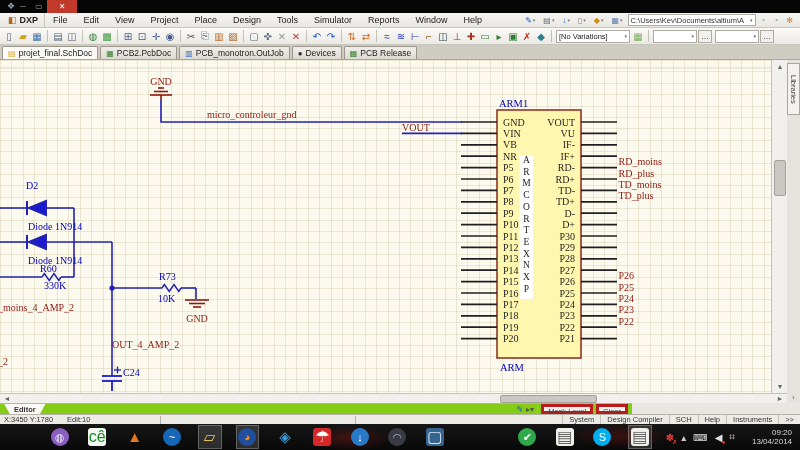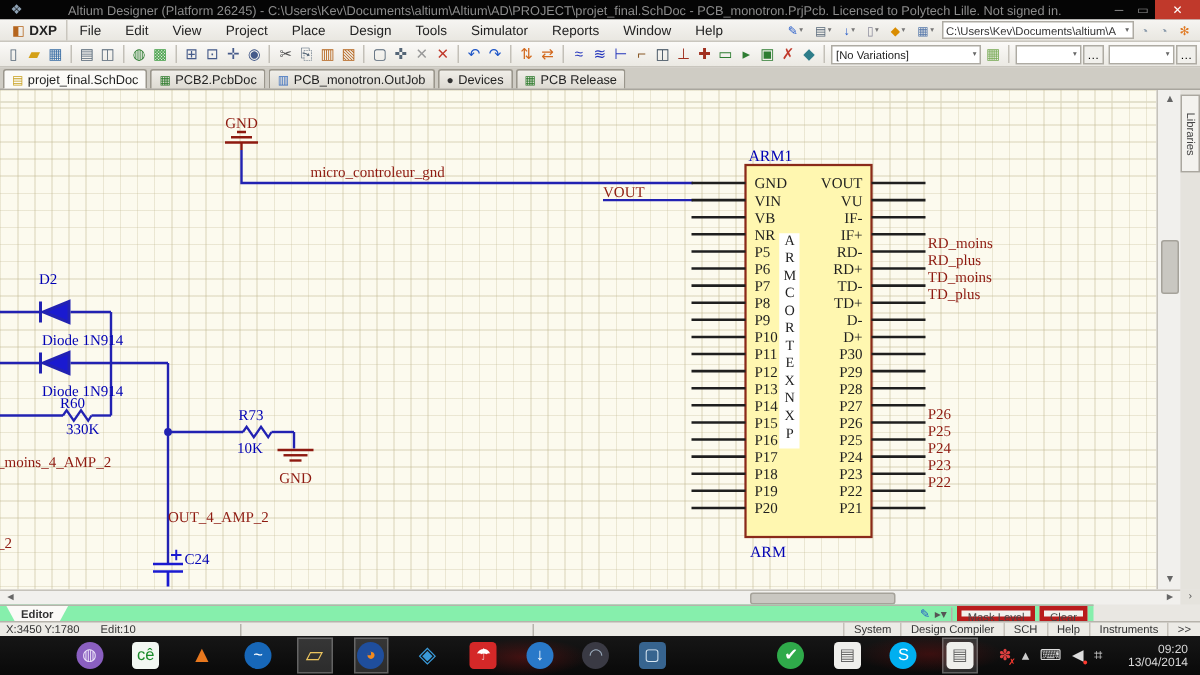--- a/index.html
+++ b/index.html
@@ -53,21 +53,21 @@
   .varr { position:absolute; left:0; width:16px; height:13px; color:#666; font-size:7px; text-align:center; line-height:13px; }
   .hscroll { position:absolute; left:0; top:333px; width:787px; height:10px; background:#f1f0ed; border-top:1px solid #c5c2ba; }
   .hthumb { position:absolute; left:500px; top:1px; width:97px; height:8px; background:#c9c7c1; border:1px solid #a5a29a; border-radius:2px; }
   .harr { position:absolute; top:0; width:14px; height:10px; color:#666; font-size:7px; text-align:center; line-height:10px; }
   .scorner { position:absolute; left:787px; top:333px; width:13px; height:10px; background:#e5e3dd; color:#555; font-size:7px; text-align:center; line-height:10px; }
 
   .right-strip { position:absolute; left:787px; top:0; width:13px; height:333px; background:#e5e3dd; }
   .lib-tab { position:absolute; left:0; top:3px; width:13px; height:52px; background:#f3f2ee; border:1px solid #aaa79f; writing-mode:vertical-rl; font-size:7.5px; color:#444; text-align:center; line-height:11px; }
 
   
-  .editor-row { position:absolute; left:0; top:343px; width:729px; height:11px; background:#86efac; border-top:1px solid #b6b3ab; display:flex; align-items:center; }
+  .editor-row { position:absolute; left:0; top:343px; width:632px; height:11px; background:#84cc16; border-top:1px solid #b6b3ab; display:flex; align-items:center; }
   .editor-tab { height:11px; background:#fbfaf7; padding:0 10px; font-size:7.5px; font-weight:bold; color:#333; line-height:11px; clip-path:polygon(0 0,100% 0,calc(100% - 6px) 100%,6px 100%); margin-left:4px; }
   .er-right { margin-left:auto; display:flex; align-items:center; gap:3px; padding-right:4px; }
   .er-ic { font-size:8px; }
   .er-btn { font-size:7.5px; border:3px solid #b91c1c; background:#f2f1ed; padding:0 4px; height:10px; line-height:9px; color:#444; }
   .er-sep { width:1px; height:9px; background:#b5b2aa; }
 
   
   .statusbar { position:absolute; left:0; top:354px; width:800px; height:10px; background:#ecebe6; border-top:1px solid #b6b3ab; display:flex; align-items:center; font-size:7.5px; color:#333; }
   .st-coords { padding-left:4px; }
   .st-grid { padding-left:14px; }
@@ -79,35 +79,34 @@
   
   .taskbar { position:absolute; left:0; top:424px; width:800px; height:26px;
     background:radial-gradient(60px 18px at 350px 14px, rgba(120,20,20,.5), transparent 70%),
                radial-gradient(70px 18px at 620px 12px, rgba(110,15,15,.45), transparent 70%),
                linear-gradient(#161616,#090909);
     display:flex; align-items:center; padding-left:48px; }
   .task-icon { width:28px; height:24px; display:flex; align-items:center; justify-content:center; margin-right:14px; position:relative; }
   .task-active { background:rgba(255,255,255,.14); border:1px solid rgba(255,255,255,.25); }
   .tglyph { font-size:15px; line-height:18px; display:flex; align-items:center; justify-content:center; }
   .tglyph.circle { width:18px; height:18px; border-radius:50%; font-size:11px; }
-  .tglyph.square { width:18px; height:18px; border-radius:3px; font-size:11px; }
+  .tglyph.square { width:18px; height:18px; border-radius:3px; font-size:16px; }
   .tgap { width:66px; }
   .tray { margin-left:auto; display:flex; align-items:center; gap:7px; }
   .tray-ic { font-size:10px; position:relative; }
   .badge { position:absolute; right:-3px; bottom:-2px; font-size:6px; color:#ff3b30; }
   .clock { color:#d8d8d8; font-size:8px; text-align:right; line-height:9px; padding:0 8px 0 10px; }
 </style>
 </head>
 <body>
 
 <div class="window">
 
   <div class="titlebar">
     <span class="tb-icon">❖</span>
-    <span class="tb-title">Altium Designer (Platform 26245) - C:\Users\Kev\Documents\altium\Altium\AD\PROJECT\projet_final.SchDoc - PCB_monotron.PrjPcb. Licensed to Polytech Lille. Not signed in.</span>
     <span class="tb-min">─</span>
     <span class="tb-max">▭</span>
     <span class="tb-close">✕</span>
   </div>
 
   <div class="menubar">
     <span class="dxp-btn">
       <span class="dxp-ic">◧</span>
       <span>DXP</span>
     </span>
@@ -203,21 +202,21 @@
       <span class="tbtn" style="color: rgb(138, 90, 42);">⌐</span>
       <span class="tbtn" style="color: rgb(51, 68, 85);">◫</span>
       <span class="tbtn" style="color: rgb(160, 48, 32);">⊥</span>
       <span class="tbtn" style="color: rgb(160, 48, 32);">✚</span>
       <span class="tbtn" style="color: rgb(46, 125, 50);">▭</span>
       <span class="tbtn" style="color: rgb(46, 125, 50);">▸</span>
       <span class="tbtn" style="color: rgb(46, 125, 50);">▣</span>
       <span class="tbtn" style="color: rgb(192, 57, 43);">✗</span>
       <span class="tbtn" style="color: rgb(46, 125, 138);">◆</span>
       <span class="tsep"></span>
-      <span class="tcombo" style="width: 100px;">
+      <span class="tcombo" style="width: 74px;">
         <span>[No Variations]</span>
         <span class="dd">▾</span>
       </span>
       <span class="tbtn" style="color: rgb(119, 170, 85);">▦</span>
       <span class="tsep"></span>
       <span class="tcombo" style="width: 44px;">
         <span></span>
         <span class="dd">▾</span>
       </span>
       <span class="tdots">…</span>

